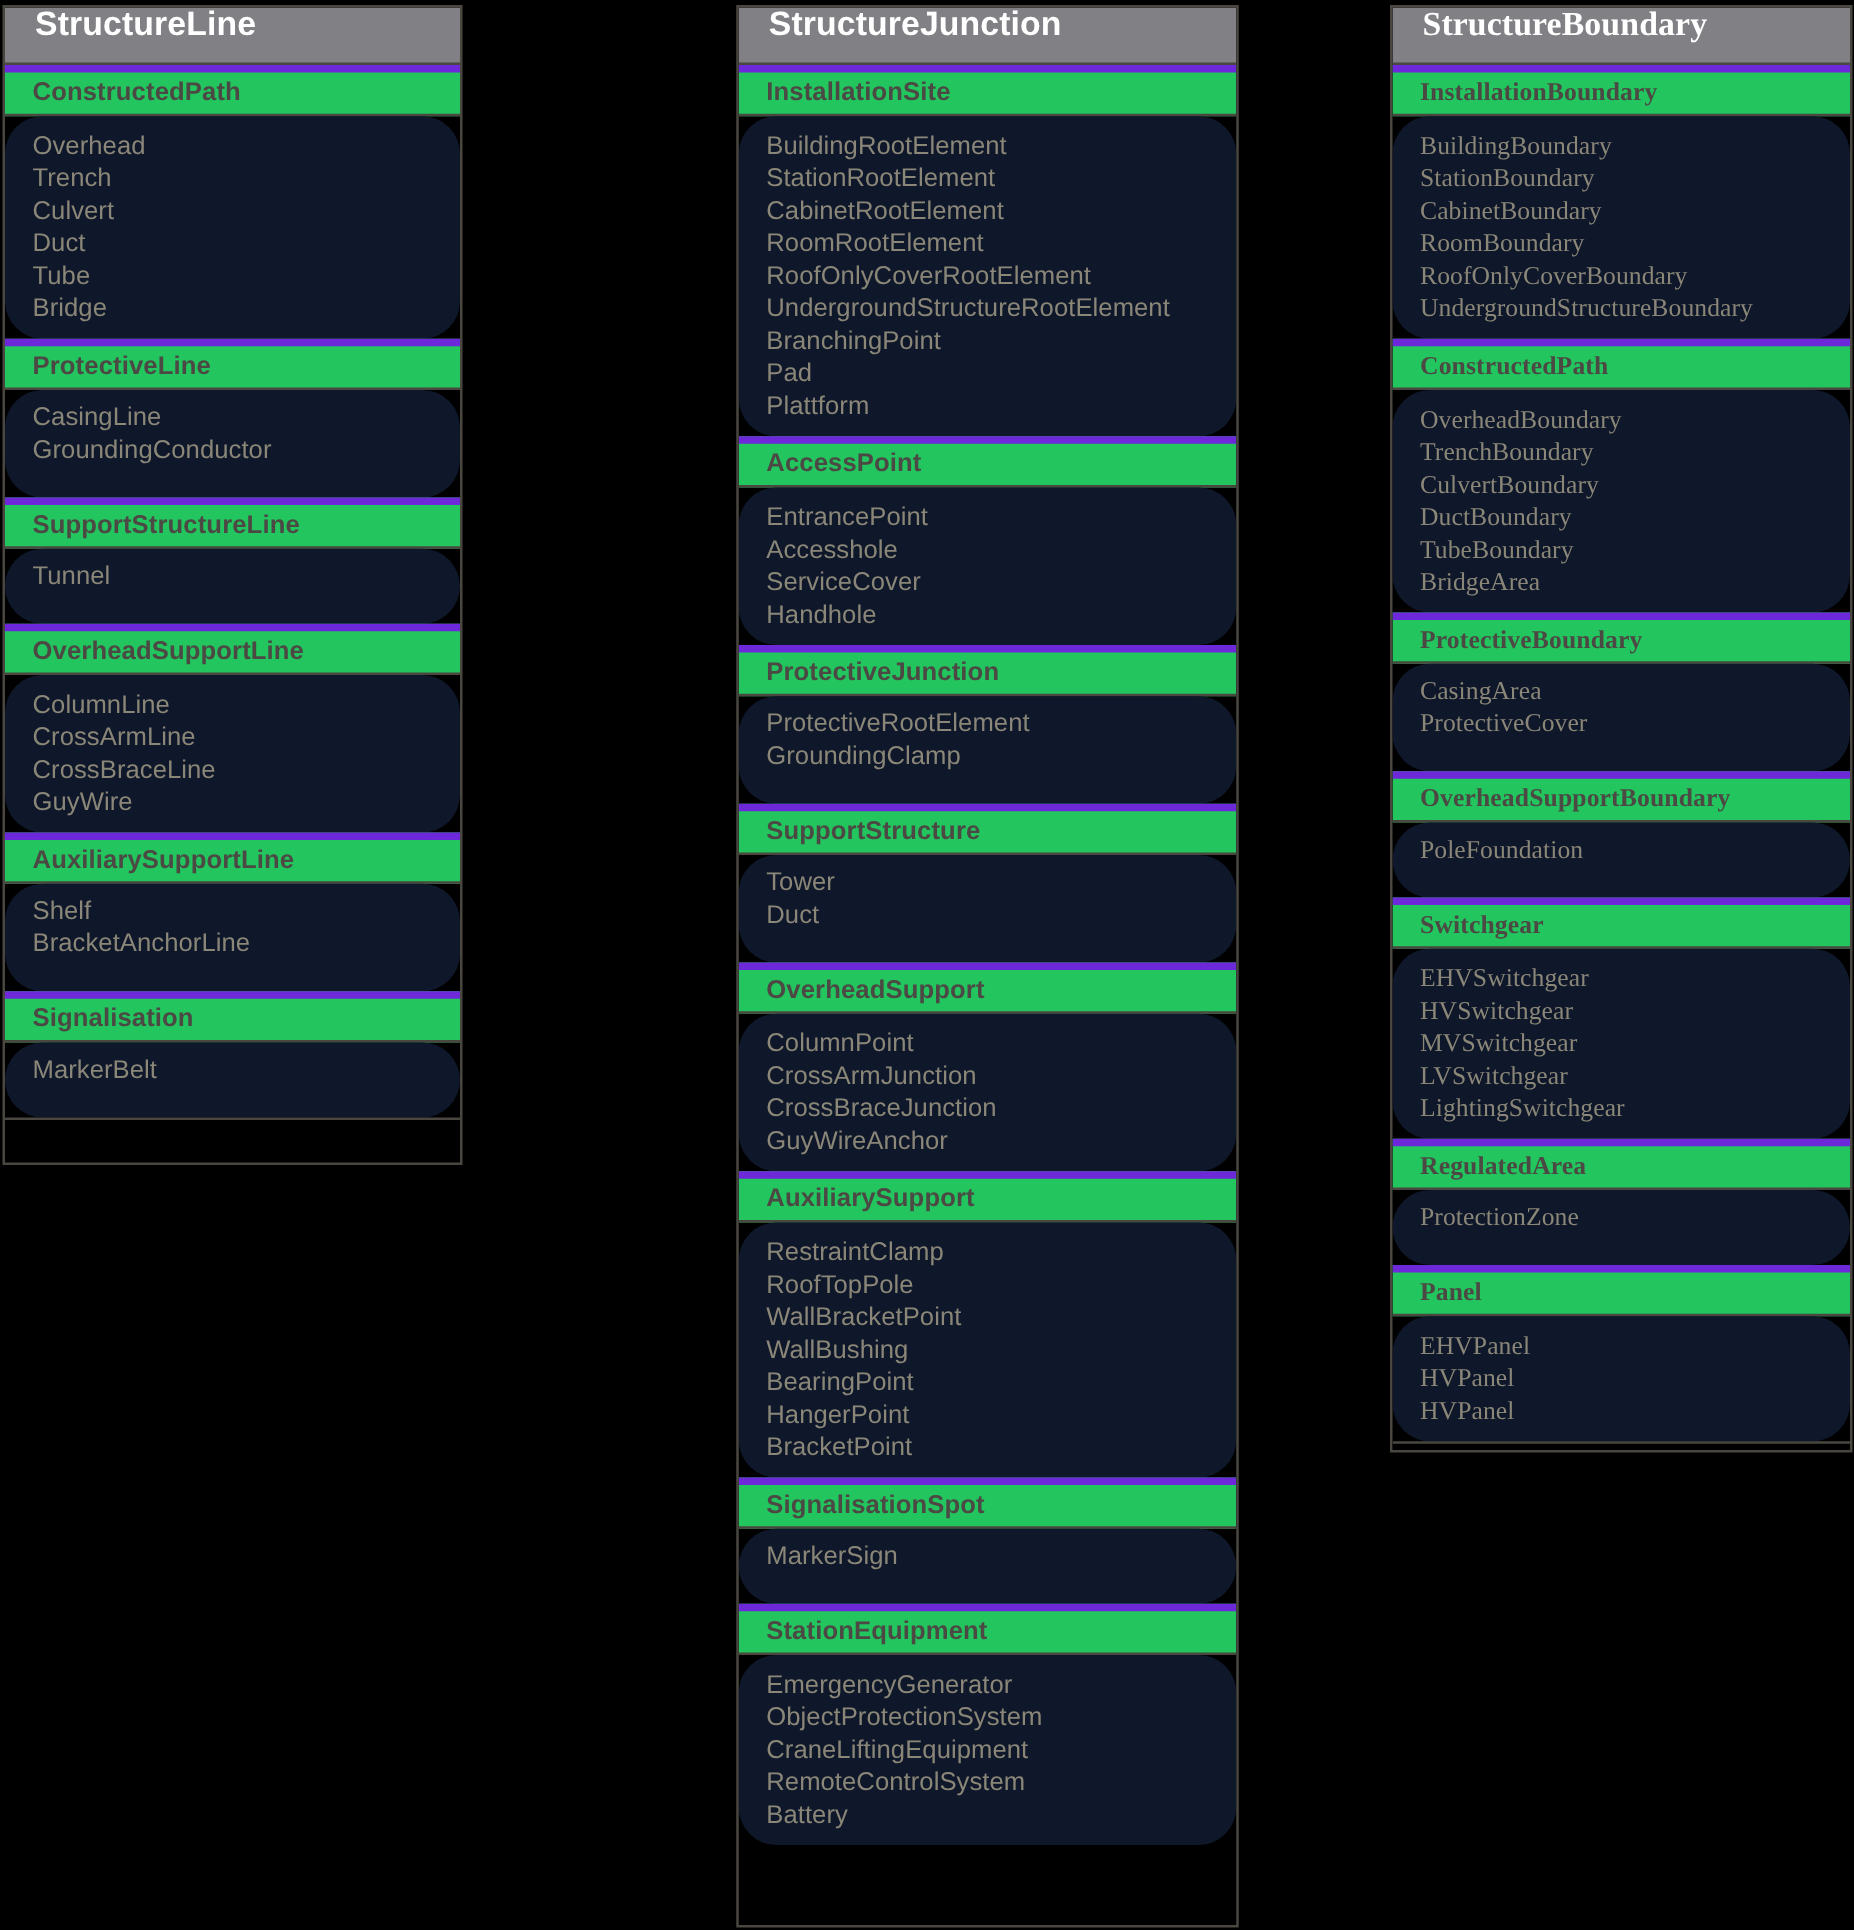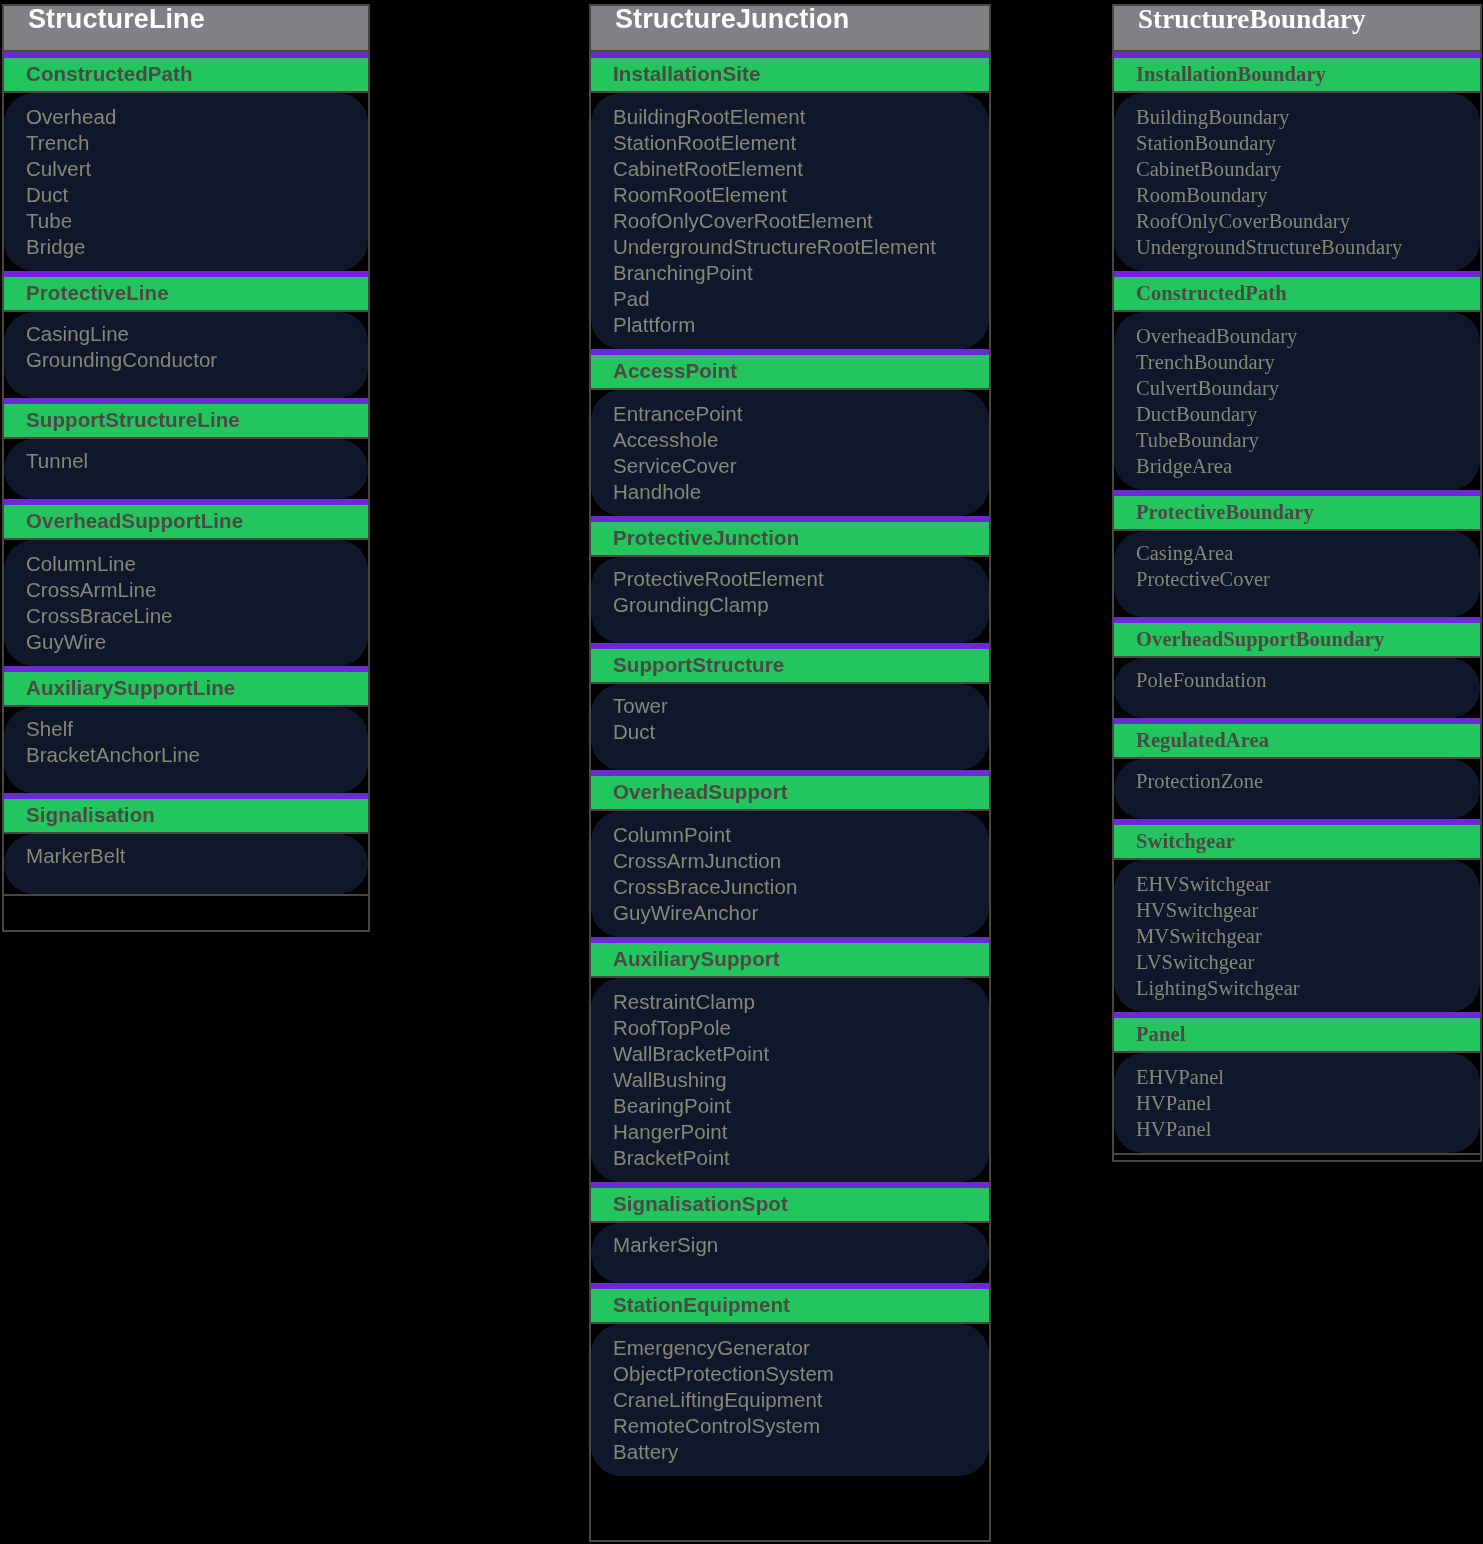--- a/index.html
+++ b/index.html
@@ -304,40 +304,40 @@
       <div class="section">
         <div class="section-header">
           <span class="section-title">OverheadSupportBoundary</span>
         </div>
         <div class="section-body tight">
           <div class="item">PoleFoundation</div>
         </div>
       </div>
       <div class="section">
         <div class="section-header">
-          <span class="section-title">RegulatedArea</span>
-        </div>
-        <div class="section-body tight">
-          <div class="item">ProtectionZone</div>
-        </div>
-      </div>
-      <div class="section">
-        <div class="section-header">
           <span class="section-title">Switchgear</span>
         </div>
         <div class="section-body">
           <div class="item">EHVSwitchgear</div>
           <div class="item">HVSwitchgear</div>
           <div class="item">MVSwitchgear</div>
           <div class="item">LVSwitchgear</div>
           <div class="item">LightingSwitchgear</div>
         </div>
       </div>
       <div class="section">
         <div class="section-header">
+          <span class="section-title">RegulatedArea</span>
+        </div>
+        <div class="section-body tight">
+          <div class="item">ProtectionZone</div>
+        </div>
+      </div>
+      <div class="section">
+        <div class="section-header">
           <span class="section-title">Panel</span>
         </div>
         <div class="section-body">
           <div class="item">EHVPanel</div>
           <div class="item">HVPanel</div>
           <div class="item">HVPanel</div>
         </div>
       </div>
       <div class="empty-strip"></div>
     </div>

